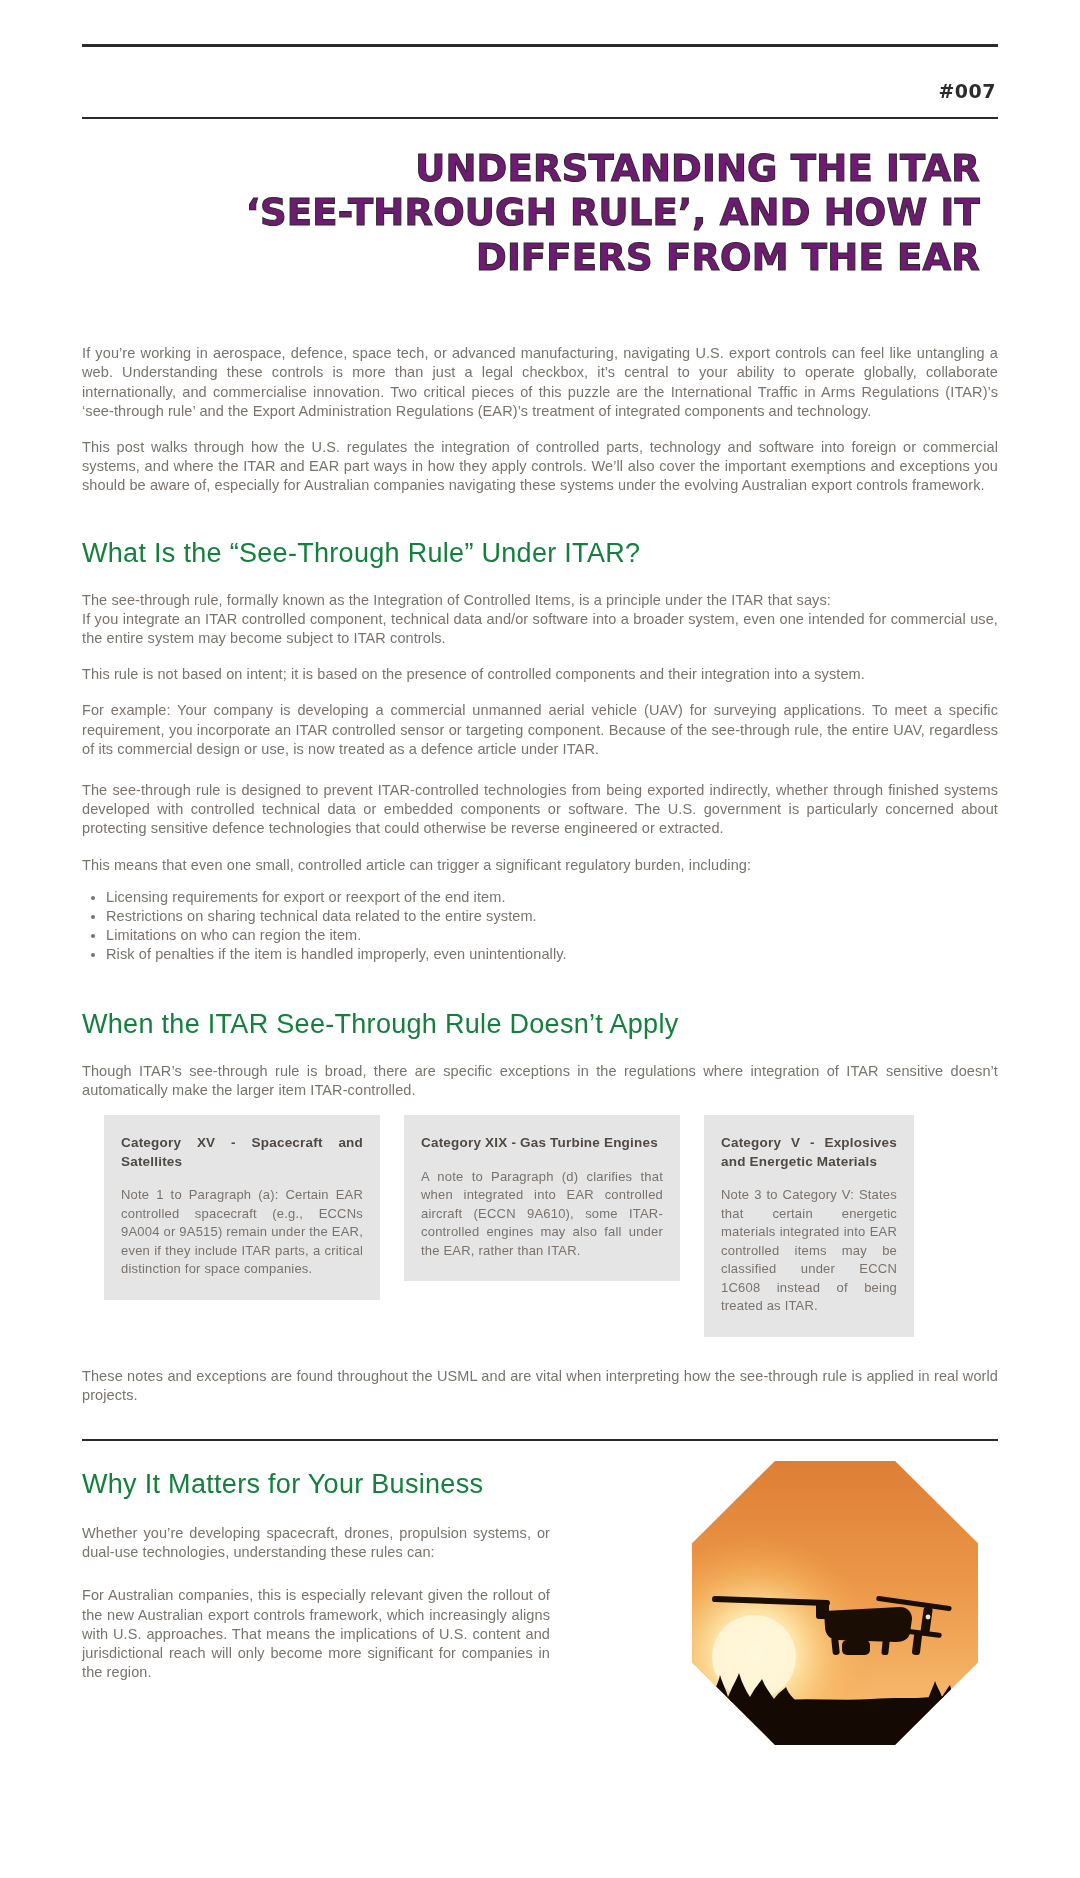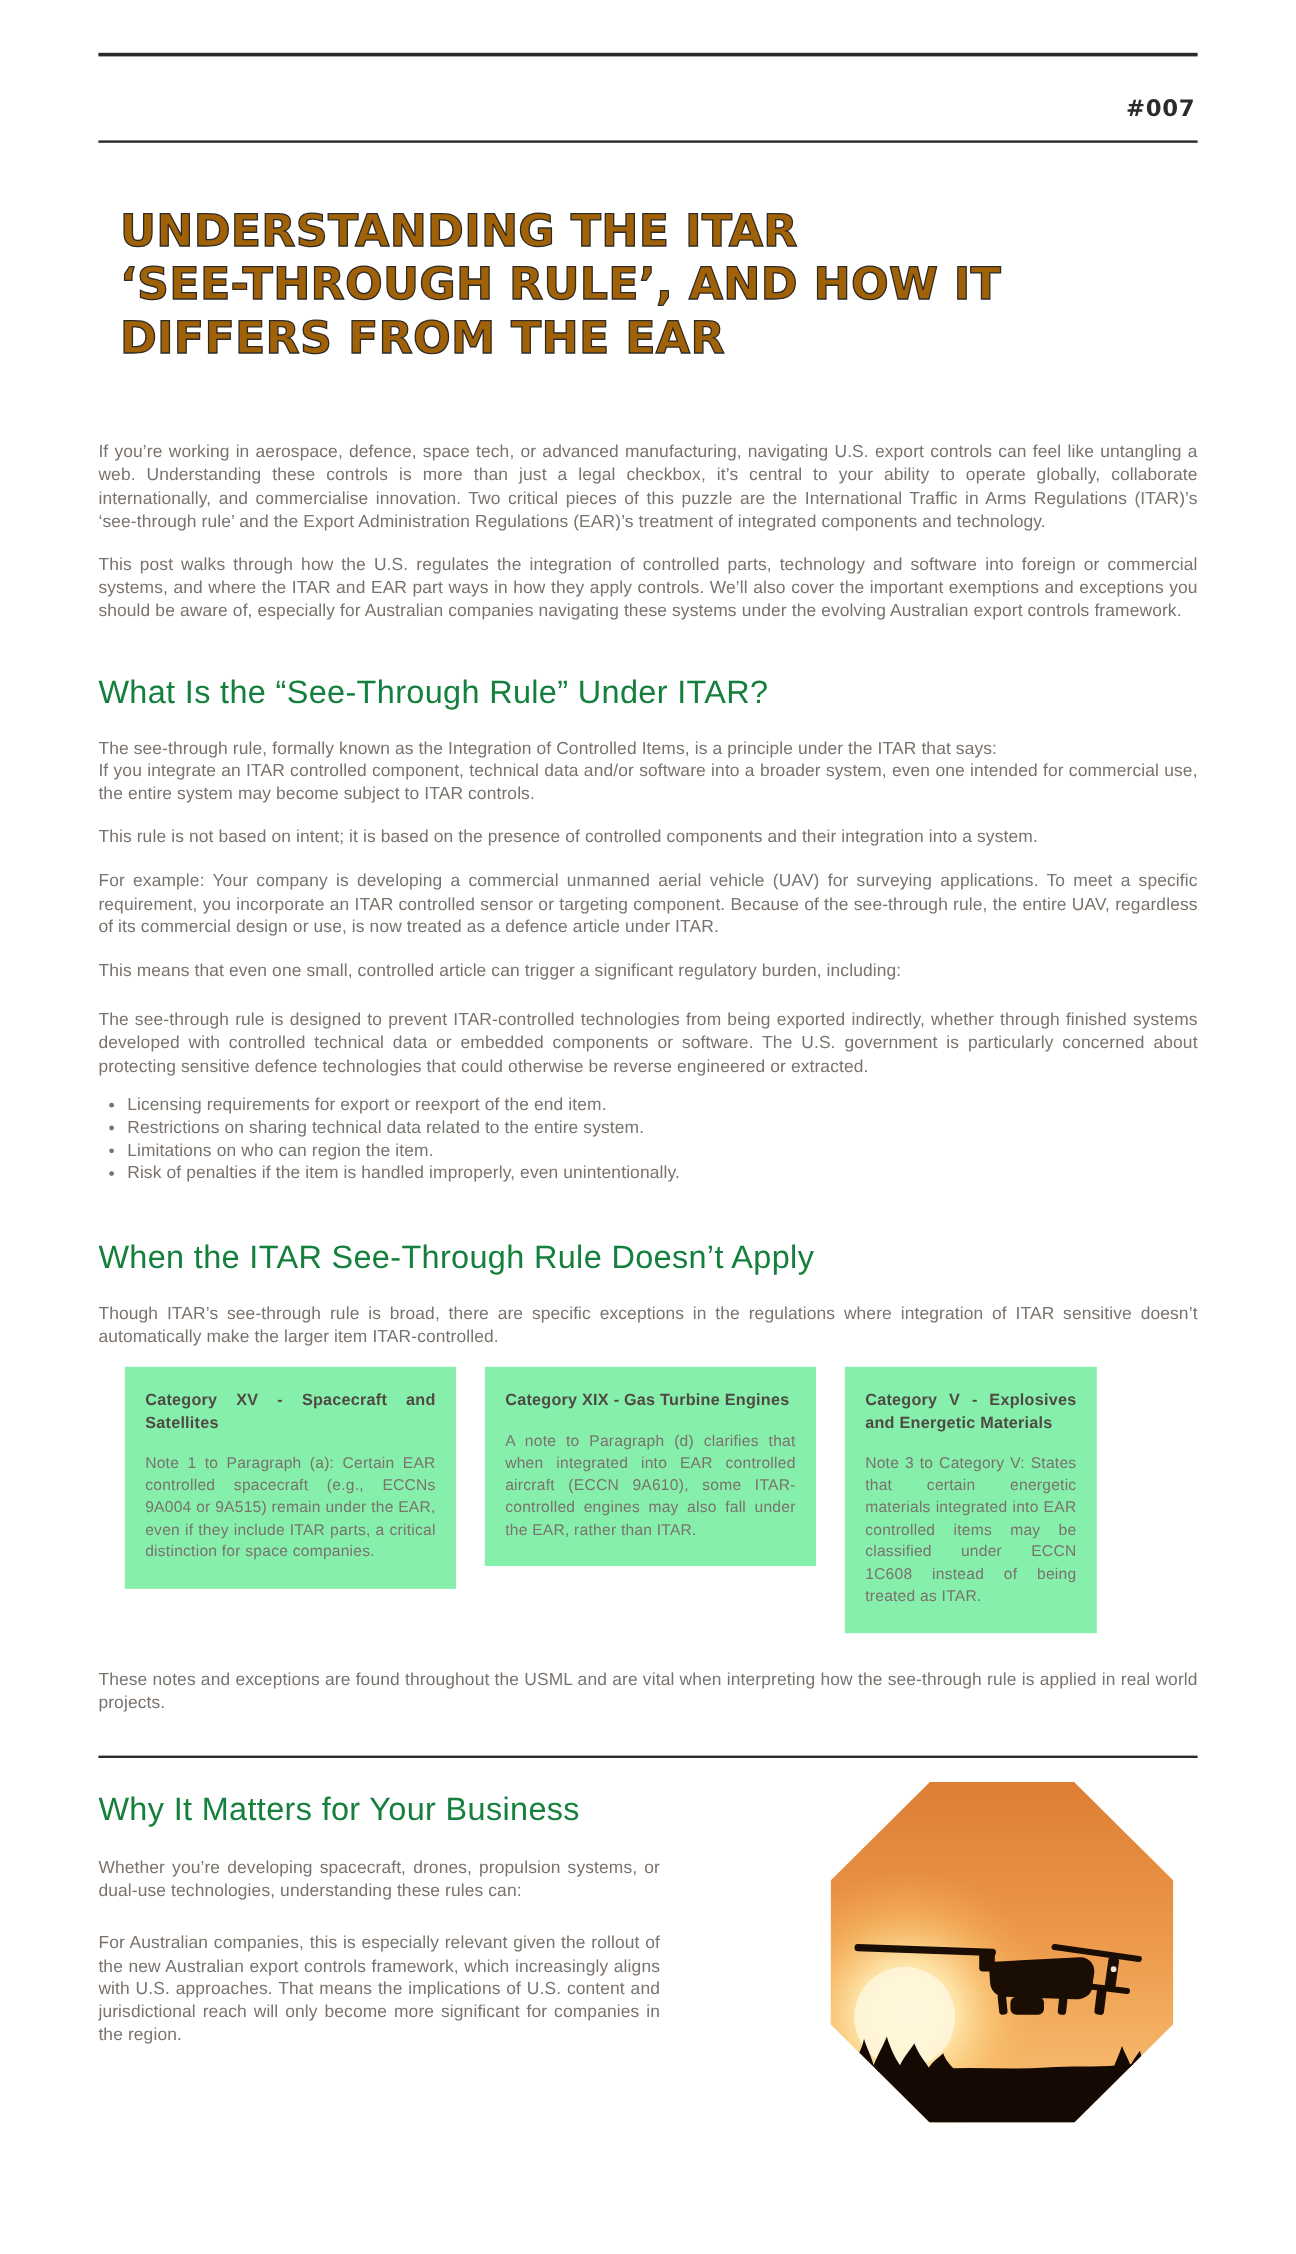--- a/index.html
+++ b/index.html
@@ -18,22 +18,22 @@
   .header-row {
     display:flex; justify-content:flex-end; 
     padding:33px 2px 15px 0;
   }
   .issue {
     font-family:"DejaVu Sans", sans-serif;
     font-weight:bold; font-size:19px; color:#2d2b2a; letter-spacing:0.5px;
   }
 
   .title {
-    margin:52px auto 0; max-width:880px;
-    text-align:left; color:#a16207;
+    margin:28px auto 0; max-width:880px;
+    text-align:right; color:#701a75;
     font-family:"DejaVu Sans", sans-serif;
     font-weight:800; font-size:37px; line-height:1.2;
     letter-spacing:0.2px;
     -webkit-text-stroke:1.1px #2d2b2a;
   }
   .title span { display:block; }
 
   p.body, .body-block {
     font-size:14.5px; line-height:19.2px; text-align:justify;
     color:#7a736d; letter-spacing:0.1px;
@@ -57,21 +57,21 @@
   ul.bullets li {
     font-size:14.5px; line-height:19.2px; color:#7a736d; letter-spacing:0.1px;
   }
 
   .cards {
     margin:15px 0 0 22px;
     display:grid; grid-template-columns:276px 276px 210px; gap:24px;
     align-items:start;
   }
   .card {
-    background:#86efac; padding:19px 17px 21px;
+    background:#e5e5e5; padding:19px 17px 21px;
   }
   .card-title {
     font-size:13.5px; font-weight:bold; color:#504a45;
     line-height:18.5px; text-align:justify; letter-spacing:0.2px;
   }
   .card-body {
     margin-top:15px; font-size:13px; line-height:18.5px;
     color:#7a736d; text-align:justify; letter-spacing:0.2px;
   }
 
@@ -118,22 +118,22 @@
   <p class="body mt-para">This post walks through how the U.S. regulates the integration of controlled parts, technology and software into foreign or commercial systems, and where the ITAR and EAR part ways in how they apply controls. We’ll also cover the important exemptions and exceptions you should be aware of, especially for Australian companies navigating these systems under the evolving Australian export controls framework.</p>
 
   <h2 class="h2-what">What Is the “See-Through Rule” Under ITAR?</h2>
   <div class="body-block sect-p1">
     <p class="body">The see-through rule, formally known as the Integration of Controlled Items, is a principle under the ITAR that says:</p>
     <p class="body">If you integrate an ITAR controlled component, technical data and/or software into a broader system, even one intended for commercial use, the entire system may become subject to ITAR controls.</p>
   </div>
   <p class="body mt-para">This rule is not based on intent; it is based on the presence of controlled components and their integration into a system.</p>
   <p class="body mt-para">For example: Your company is developing a commercial unmanned aerial vehicle (UAV) for surveying applications. To meet a specific requirement, you incorporate an ITAR controlled sensor or targeting component. Because of the see-through rule, the entire UAV, regardless of its commercial design or use, is now treated as a defence article under ITAR.</p>
 
+  <p class="body sect-p1">The see-through rule is designed to prevent ITAR-controlled technologies from being exported indirectly, whether through finished systems developed with controlled technical data or embedded components or software. The U.S. government is particularly concerned about protecting sensitive defence technologies that could otherwise be reverse engineered or extracted.</p>
   <p class="body mt-para">This means that even one small, controlled article can trigger a significant regulatory burden, including:</p>
-  <p class="body sect-p1">The see-through rule is designed to prevent ITAR-controlled technologies from being exported indirectly, whether through finished systems developed with controlled technical data or embedded components or software. The U.S. government is particularly concerned about protecting sensitive defence technologies that could otherwise be reverse engineered or extracted.</p>
   <ul class="bullets">
     <li>Licensing requirements for export or reexport of the end item.</li>
     <li>Restrictions on sharing technical data related to the entire system.</li>
     <li>Limitations on who can region the item.</li>
     <li>Risk of penalties if the item is handled improperly, even unintentionally.</li>
   </ul>
 
   <h2 class="h2-when">When the ITAR See-Through Rule Doesn’t Apply</h2>
   <p class="body sect-p1">Though ITAR’s see-through rule is broad, there are specific exceptions in the regulations where integration of ITAR sensitive doesn’t automatically make the larger item ITAR-controlled.</p>
 

